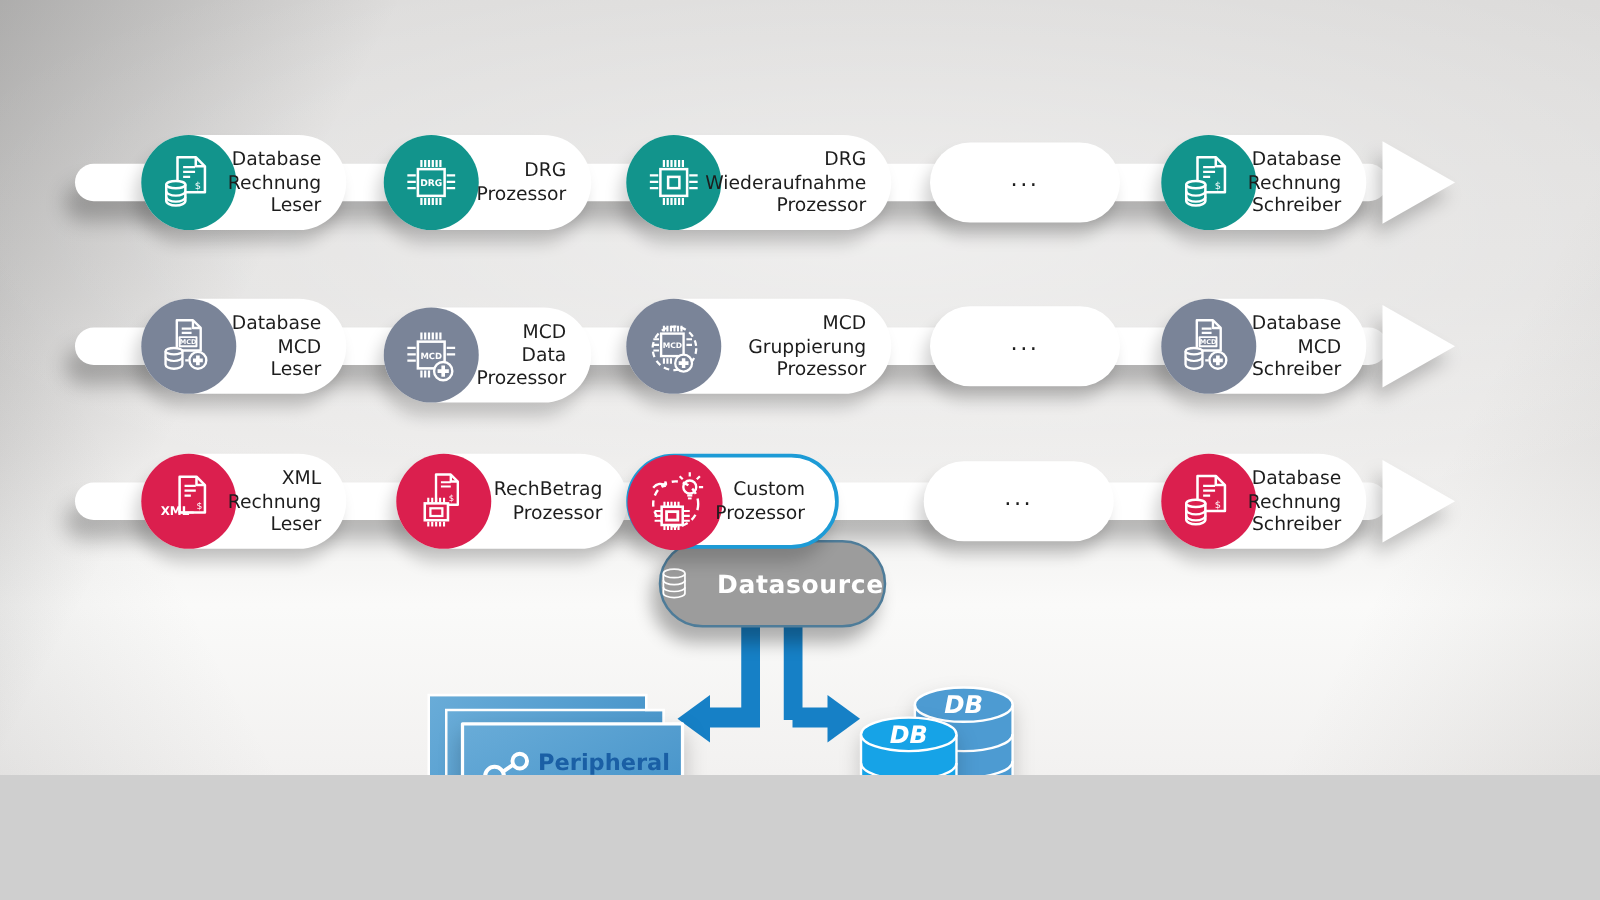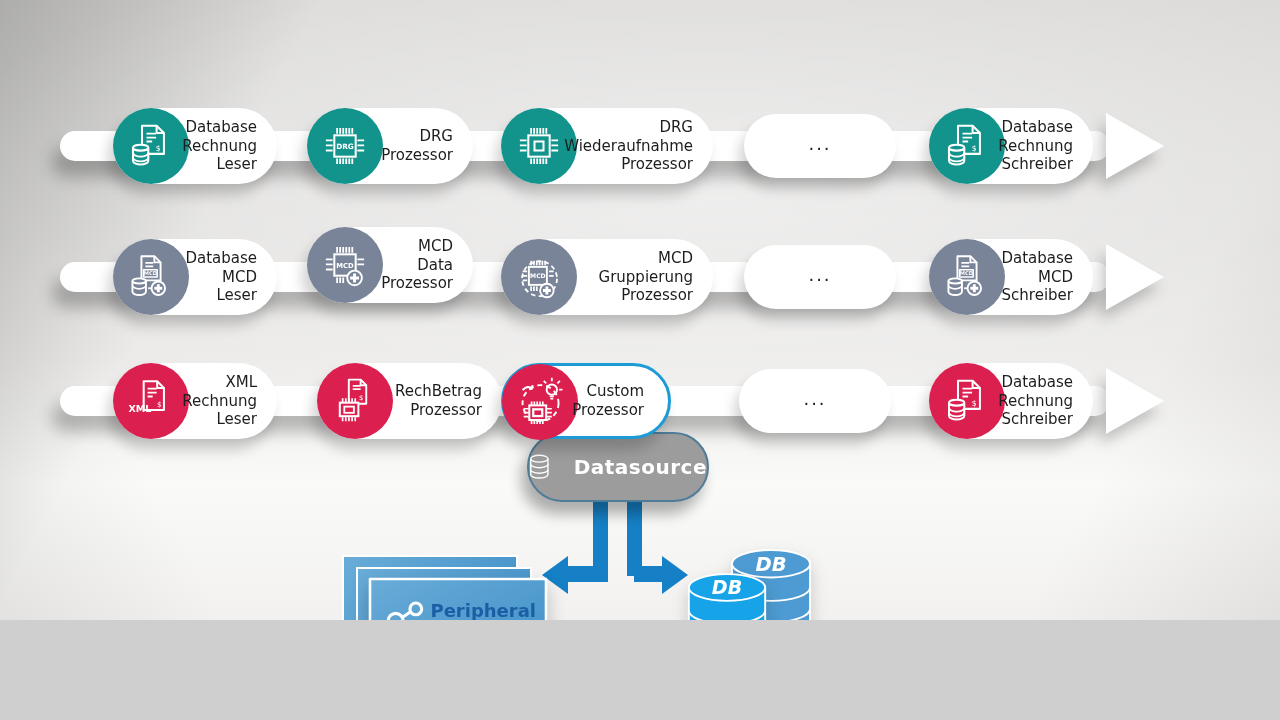--- a/index.html
+++ b/index.html
@@ -248,21 +248,21 @@
     <div class="pill" style="left:113px;top:239px;width:164px">
       <span class="circle slate">
           <svg class="nicon" viewBox="0 0 48 48">
             <use href="#i-doc-mcd"></use>
           </svg>
         </span>
       <span class="label">Database
 MCD
 Leser</span>
     </div>
-    <div class="pill" style="left:307px;top:227px;width:166px">
+    <div class="pill" style="left:307px;top:246px;width:166px">
       <span class="circle slate">
           <svg class="nicon" viewBox="0 0 48 48">
             <use href="#i-chip-mcd"></use>
           </svg>
         </span>
       <span class="label">MCD  Data
 Prozessor</span>
     </div>
     <div class="pill" style="left:501px;top:239px;width:212px">
       <span class="circle slate">

